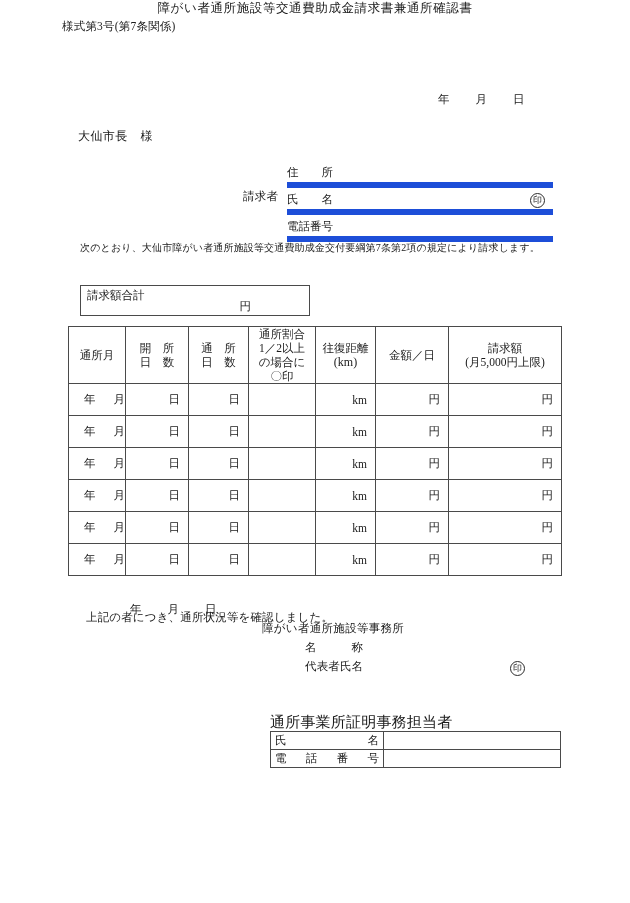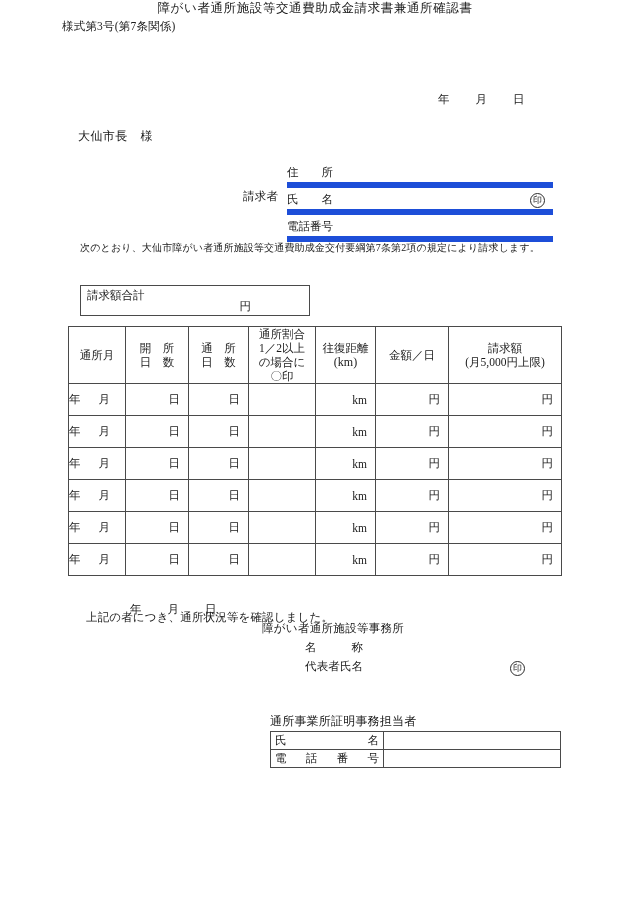--- a/index.html
+++ b/index.html
@@ -165,21 +165,21 @@
     line-height: 14px;
     font-size: 11.5px;
   }
   .main-table tbody td {
     height: 31px;
     text-align: right;
     padding-right: 8px;
     font-size: 11.5px;
   }
   .main-table tbody td.c-month {
-    text-align: left;
+    text-align: right;
     padding-right: 0;
   }
   .main-table tbody td.c-month .m-y { margin-right: 18px; }
   .col-month  { width: 57px; }
   .col-open   { width: 63px; }
   .col-attend { width: 60px; }
   .col-ratio  { width: 67px; }
   .col-dist   { width: 60px; }
   .col-amt    { width: 73px; }
   .col-claim  { width: 113px; }
@@ -228,21 +228,21 @@
     position: absolute;
     left: 205px;
     top: 2px;
     line-height: 1;
   }
 
   
   .contact-title {
     left: 270px;
     top: 713px;
-    font-size: 12px;
+    font-size: 15px;
     letter-spacing: 0.2px;
   }
   .contact-table {
     position: absolute;
     left: 270px;
     top: 731px;
     width: 291px;
     border-collapse: collapse;
     table-layout: fixed;
     font-size: 11.5px;

